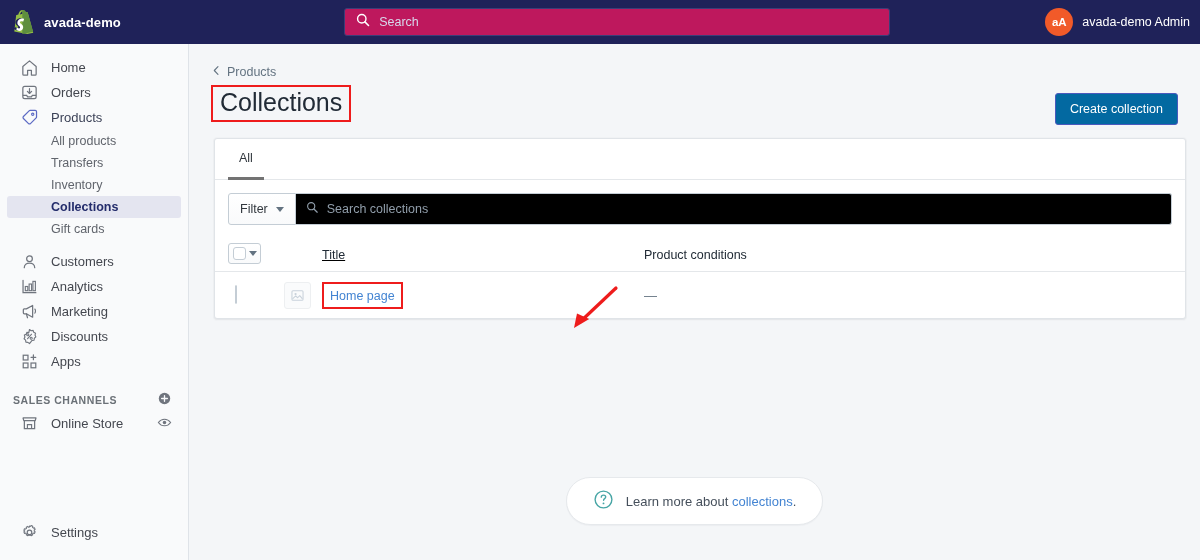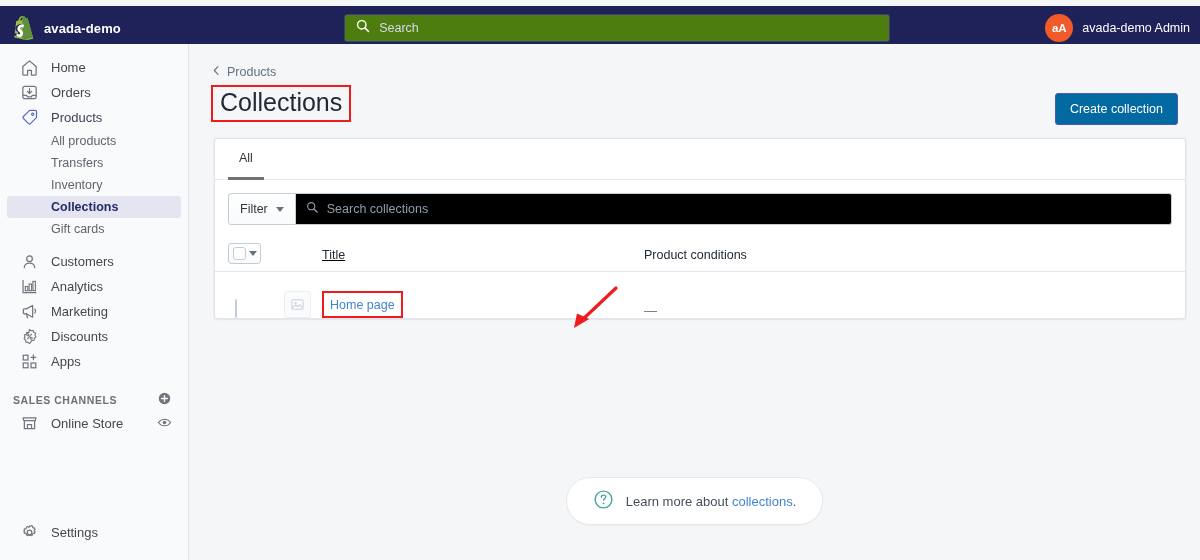--- a/index.html
+++ b/index.html
@@ -6,42 +6,42 @@
   html, body {
     width: 1200px; height: 560px;
     font-family: "Liberation Sans", sans-serif;
     background: #f4f6f8;
     overflow: hidden;
   }
   .app { position: relative; width: 1200px; height: 560px; }
 
   
   .topbar {
-    position: absolute; top: 6px; left: 0;
+    position: absolute; top: 0; left: 0;
     width: 1200px; height: 44px;
     background: #1f2259;
     display: flex; align-items: center; gap: 27px;
   }
   .brand {
     width: 189px; height: 44px;
     display: flex; align-items: center; gap: 9px;
     padding-left: 13px;
     flex: 0 0 auto;
   }
   .brand-logo { width: 22px; height: 24px; flex: 0 0 auto; }
   .brand-name {
     color: #ffffff; font-size: 13px; font-weight: bold;
     letter-spacing: .1px;
   }
   .topsearch-wrap {
     flex: 1 1 auto; display: flex; justify-content: center;
   }
   .topsearch {
     width: 546px; height: 28px;
-    background: #4d7c0f; border: 1px solid #3b3e78; border-radius: 3px;
+    background: #be185d; border: 1px solid #3b3e78; border-radius: 3px;
     display: flex; align-items: center; gap: 9px; padding-left: 11px;
   }
   .topsearch .ph { color: #d7d9ec; font-size: 12.5px; }
   .topright {
     flex: 0 0 auto; display: flex; align-items: center; gap: 9px;
     padding-right: 10px;
   }
   .avatar {
     width: 28px; height: 28px; border-radius: 50%;
     background: #f15a29; color: #fff;
@@ -185,21 +185,21 @@
   .caret {
     width: 0; height: 0;
     border-left: 4px solid transparent; border-right: 4px solid transparent;
     border-top: 5px solid #637381;
   }
   .col-title { width: 360px; flex: 0 0 auto; padding-left: 38px; text-decoration: underline; }
   .col-cond  { flex: 1 1 auto; }
   .th { font-size: 12.5px; color: #212b36; }
 
   .trow {
-    display: flex; align-items: flex-end;
+    display: flex; align-items: center;
     height: 46px; padding: 0 13px;
   }
   .row-cbox {
     width: 13px; height: 13px;
     border: 1px solid #c4cdd5; border-radius: 3px; background: #fff;
     margin-left: 7px;
   }
   .row-title-cell {
     width: 360px; flex: 0 0 auto;
     display: flex; align-items: center; gap: 11px;

